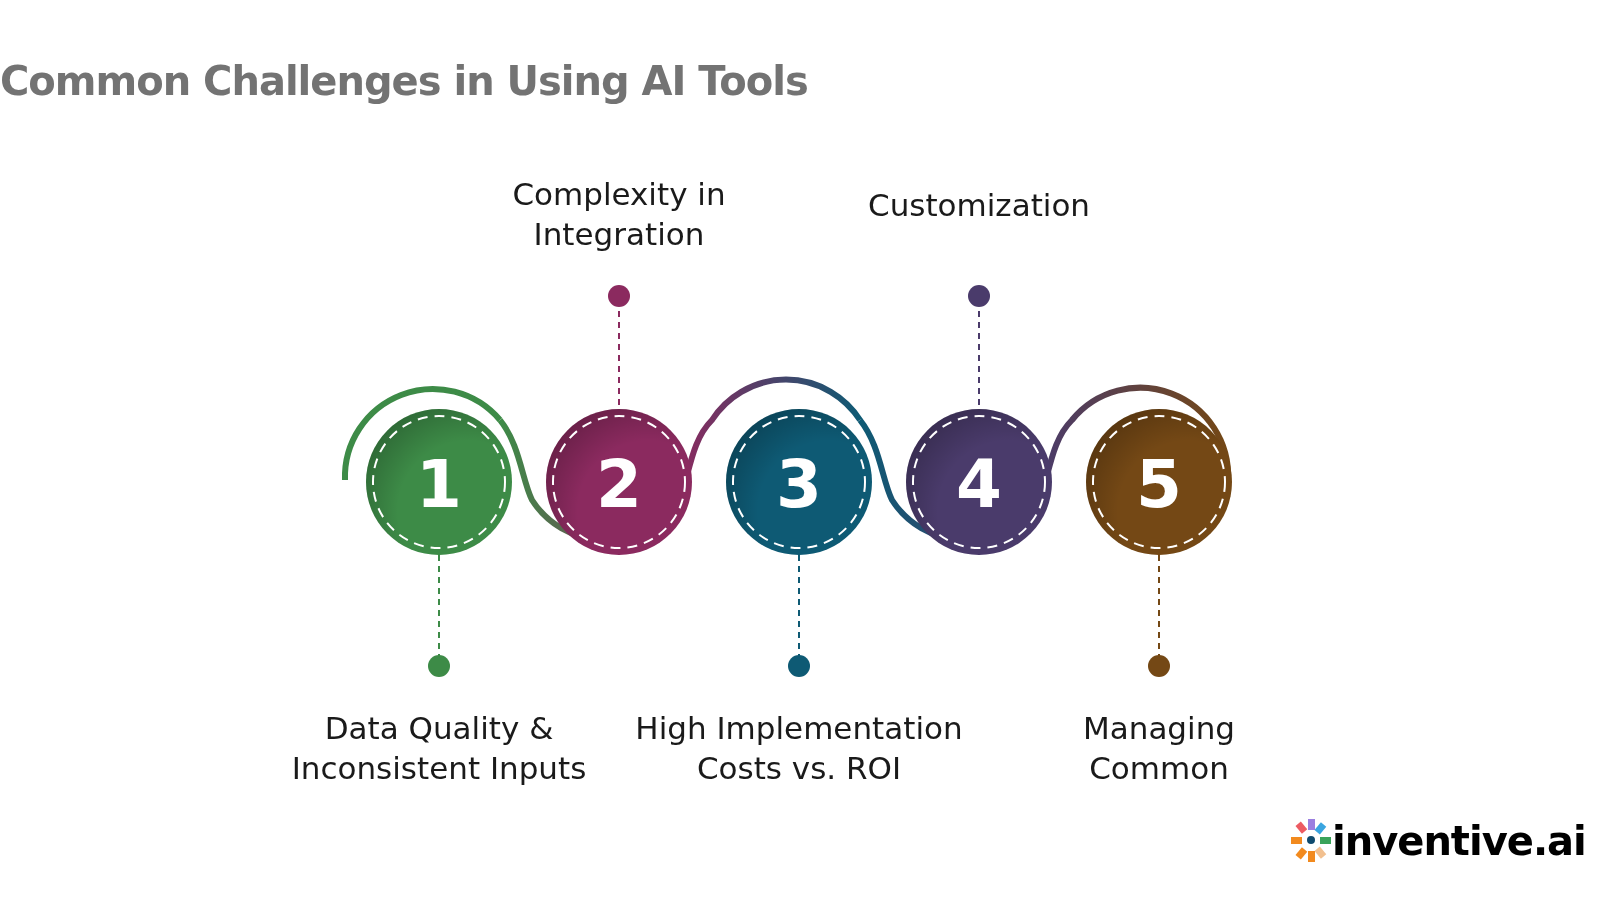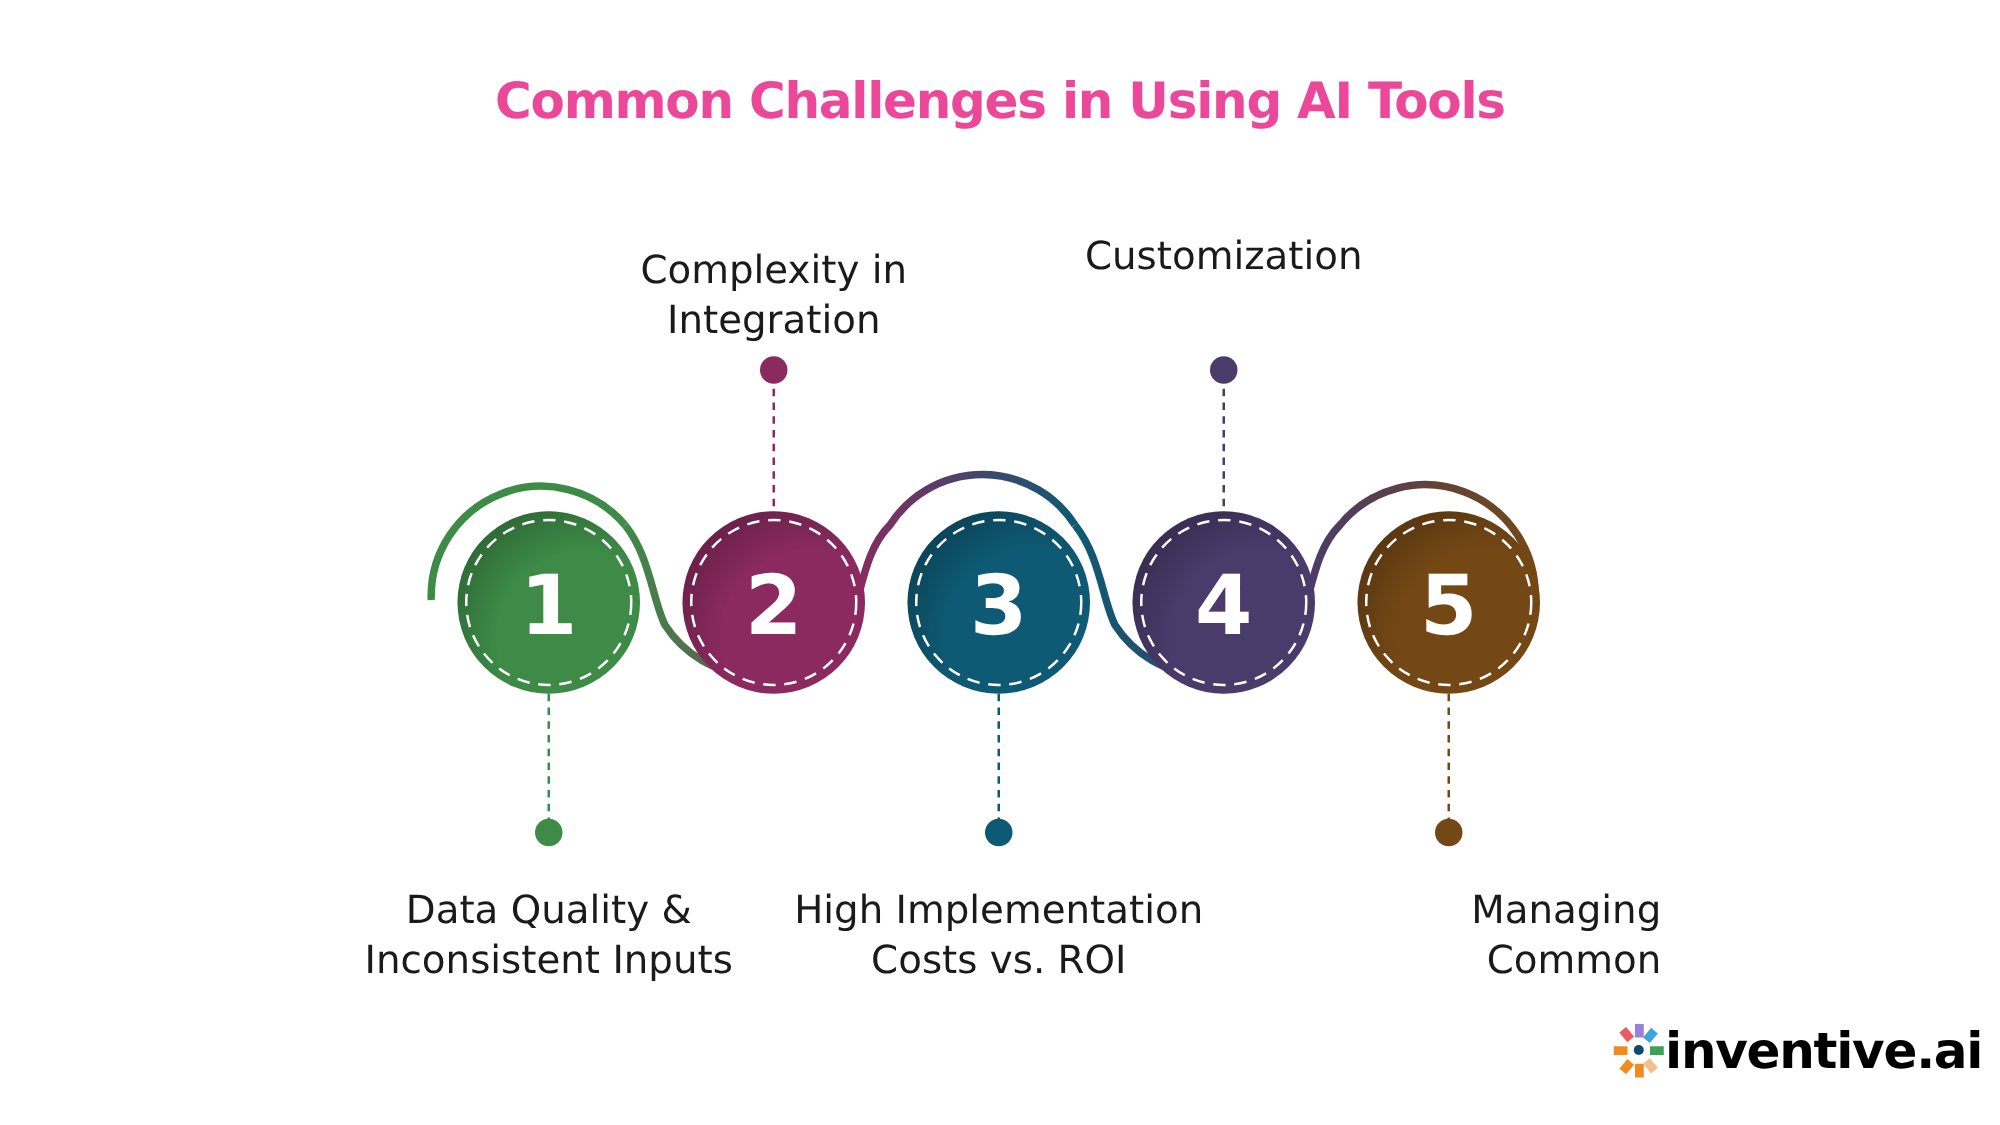--- a/index.html
+++ b/index.html
@@ -1,17 +1,17 @@
 <!DOCTYPE html>
 <html><head>
 <meta charset="utf-8">
 <style>
   html, body { margin: 0; padding: 0; }
   body { width: 1600px; height: 900px; background: #ffffff; position: relative; overflow: hidden; font-family: "Liberation Sans", "DejaVu Sans", sans-serif; }
-  .title { position: absolute; top: 58px; left: 0; width: 1600px; text-align: center; font-size: 40px; font-weight: bold; color: #ec4899; font-family: "DejaVu Sans", sans-serif; letter-spacing: -1px; }
+  .title { position: absolute; top: 58px; left: 0; width: 1600px; text-align: left; font-size: 40px; font-weight: bold; color: #737373; font-family: "DejaVu Sans", sans-serif; letter-spacing: -1px; }
   svg.diagram { position: absolute; left: 0; top: 0; }
   .label { position: absolute; width: 340px; text-align: center; font-size: 31px; line-height: 40px; color: #1a1a1a; font-family: "DejaVu Sans", sans-serif; }
   .num { font-family: "DejaVu Sans", sans-serif; font-size: 66px; font-weight: bold; fill: #ffffff; }
   .logo { position: absolute; left: 1290px; top: 818px; display: flex; align-items: center; }
   .logo-text { font-family: "DejaVu Sans", sans-serif; font-size: 40px; font-weight: bold; color: #000000; letter-spacing: -1px; }
 </style>
 </head>
 <body>
 
 <div class="title">Common Challenges in Using AI Tools</div>
@@ -90,32 +90,32 @@
       <circle cx="1159" cy="482" r="73" fill="url(#shade)"></circle>
     <circle cx="1159" cy="482" r="66" fill="none" stroke="#fff" stroke-width="2" stroke-dasharray="10,7"></circle>
     <text class="num" x="1159" y="507" text-anchor="middle">5</text>
   </g>
 </svg>
 
 <div class="label" style="left:269px; top:708px;">
   <div>Data Quality &amp;</div>
   <div>Inconsistent Inputs</div>
 </div>
-<div class="label" style="left:449px; top:196px;">
+<div class="label" style="left:449px; top:174px;">
   <div>Complexity in</div>
   <div>Integration</div>
 </div>
 <div class="label" style="left:629px; top:708px;">
   <div>High Implementation</div>
   <div>Costs vs. ROI</div>
 </div>
 <div class="label" style="left:809px; top:185px;">
   <div>Customization</div>
 </div>
-<div class="label" style="left:989px; top:708px;text-align:right;">
+<div class="label" style="left:989px; top:708px;">
   <div>Managing</div>
   <div>Common</div>
 </div>
 
 <div class="logo">
   <svg width="42" height="44" viewBox="0 0 42 44">
     <rect x="18" y="0" width="7" height="11" fill="#9b7fe0"></rect>
     <rect x="27" y="4" width="7" height="10" fill="#3aa5e0" transform="rotate(40 30 9)"></rect>
     <rect x="30" y="18" width="11" height="7" fill="#3aa35a"></rect>
     <rect x="27" y="29" width="7" height="10" fill="#f2c08f" transform="rotate(-40 30 34)"></rect>

